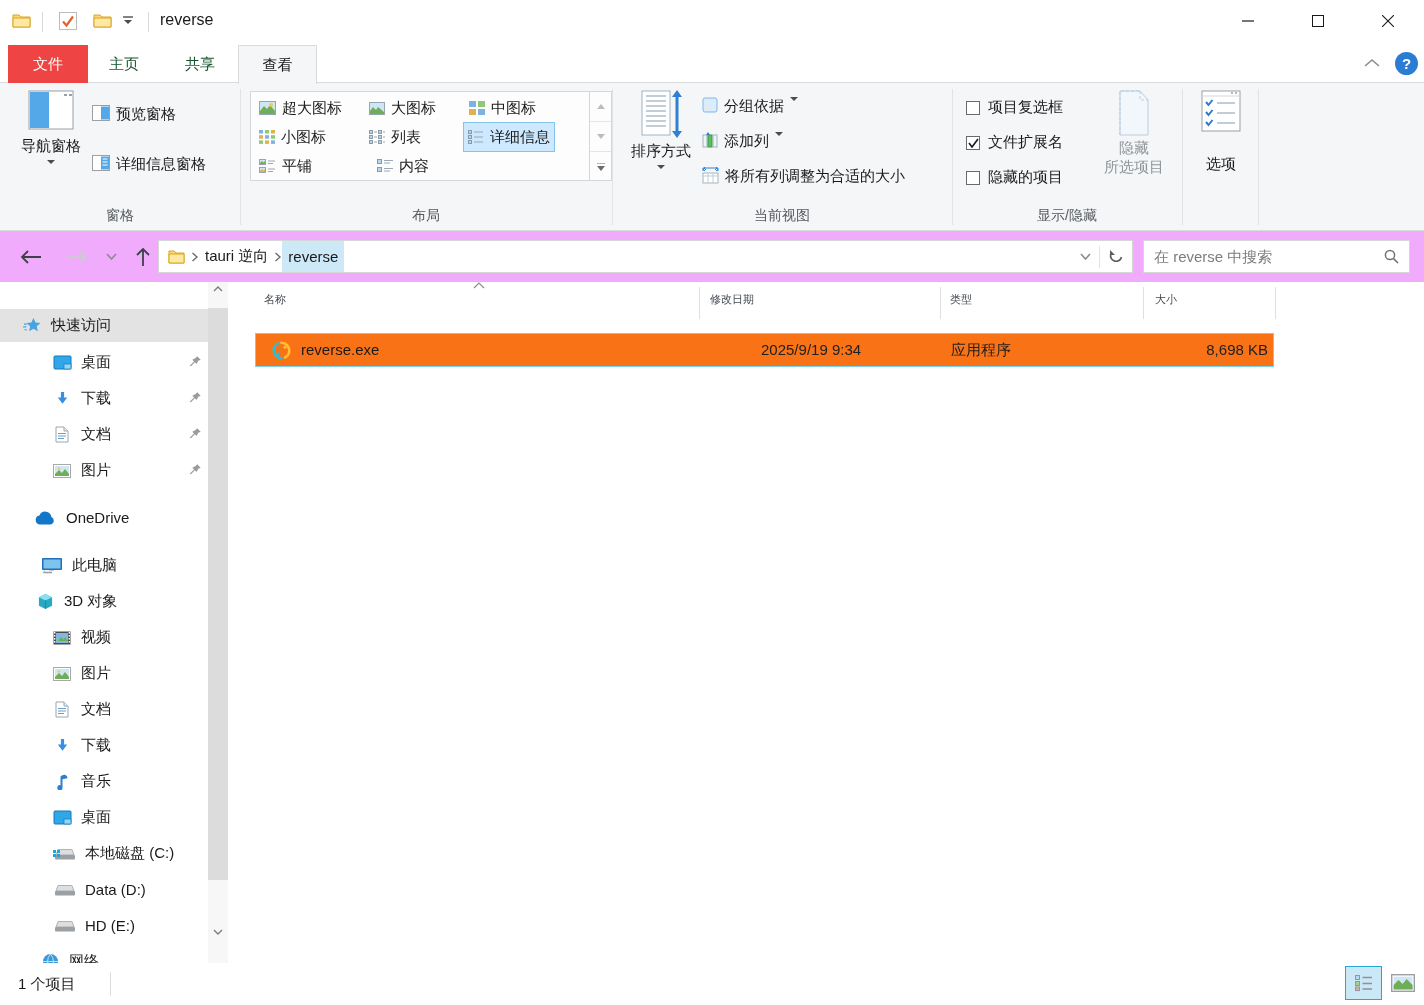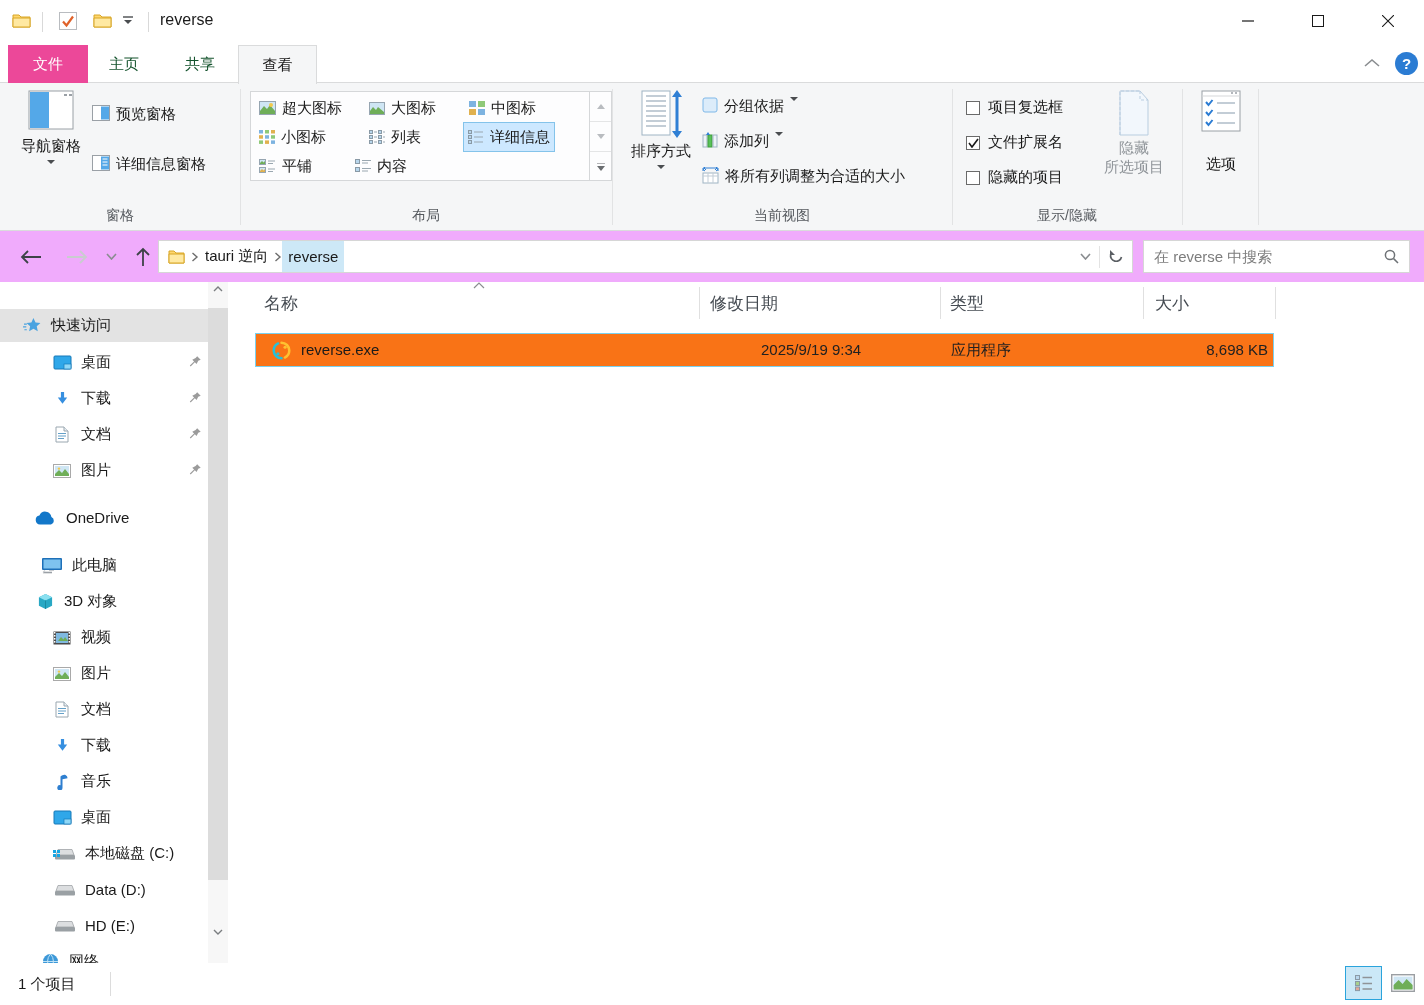--- a/index.html
+++ b/index.html
@@ -10,21 +10,21 @@
   }
   .abs{position:absolute}
   svg{display:block}
   
   #titlebar{position:absolute;left:0;top:0;width:1424px;height:45px;background:#fff}
   .tb-sep{position:absolute;top:12px;width:1px;height:20px;background:#d9d9d9}
   .winbtn{position:absolute;top:0;width:46px;height:42px;display:flex;align-items:center;justify-content:center}
   
   #tabbar{position:absolute;left:0;top:45px;width:1424px;height:38px;background:#fff;border-bottom:1px solid #dadbdc;box-sizing:border-box}
   .tab{position:absolute;top:0;height:38px;display:flex;align-items:center;justify-content:center;font-size:15px}
-  .tab-file{left:8px;width:80px;background:#ec4899;color:#fff}
+  .tab-file{left:8px;width:80px;background:#ef4444;color:#fff}
   .tab-plain{color:#14532d}
   .tab-view{left:238px;width:79px;background:#f5f6f7;border:1px solid #dadbdc;border-bottom:0;box-sizing:border-box;height:39px;z-index:2}
   
   #ribbon{position:absolute;left:0;top:83px;width:1424px;height:148px;background:#f5f6f7;border-bottom:1px solid #dadbdc;box-sizing:border-box}
   .rib-sep{position:absolute;top:6px;width:1px;height:136px;background:#e2e3e4}
   .grouplabel{position:absolute;top:124px;text-align:center;font-size:14px;color:#55595e}
   .smallbtn{position:absolute;display:flex;gap:6px;white-space:nowrap}
   .bigbtn{position:absolute;display:flex;flex-direction:column;align-items:center}
   .dropcaret{width:0;height:0;border-left:4px solid transparent;border-right:4px solid transparent;border-top:4px solid #4a4d50}
   .gallery{position:absolute;left:250px;top:8px;width:362px;height:90px;background:#fdfdfe;border:1px solid #d5d7d9;box-sizing:border-box}
@@ -45,21 +45,21 @@
   .crumb.cur{background:#cde8f7}
   
   #sidebar{position:absolute;left:0;top:282px;width:235px;height:681px;overflow:hidden}
   .side-row{position:absolute;left:0;width:208px;height:33px;display:flex;align-items:center;box-sizing:border-box}
   .sicon{margin-right:9px;flex:none;display:flex;align-items:center;justify-content:center;width:20px}
   .pin{position:absolute;left:188px;top:9px}
   #sscroll{position:absolute;left:208px;top:0;width:20px;height:681px;background:#f7f7f7}
   #sthumb{position:absolute;left:0;top:26px;width:20px;height:572px;background:#dcdcdc}
   
   #headers{position:absolute;left:235px;top:282px;width:1189px;height:45px}
-  .hcol{position:absolute;top:10px;color:#454b52;font-size:17px}
+  .hcol{position:absolute;top:10px;color:#454b52;font-size:11px}
   .hline{position:absolute;top:5px;width:1px;height:32px;background:#e0e0e0}
   #filerow{position:absolute;left:255px;top:333px;width:1019px;height:34px;background:#f97316;border:1px solid #79d1ef;box-sizing:border-box}
   
   #statusbar{position:absolute;left:0;top:963px;width:1424px;height:42px;background:#fff;z-index:5}
   .viewbtn{position:absolute;top:3px;width:37px;height:34px;display:flex;align-items:center;justify-content:center;box-sizing:border-box}
   .viewbtn.sel{background:#cbe8f7;border:1px solid #2aa4dc}
 </style>
 </head>
 <body>
 
@@ -228,21 +228,21 @@
       <svg width="17" height="14" viewBox="0 0 17 14">
           <rect x=".5" y=".5" width="6" height="5" fill="#cfe6f4" stroke="#96a5b1"></rect>
           <path d="M1 4l2-2 1.5 1.5L6 2v3H1z" fill="#6fae58"></path>
           <path d="M9 2h7M9 4.5h5" stroke="#9aa7b0"></path>
           <rect x=".5" y="8.5" width="6" height="5" fill="#cfe6f4" stroke="#96a5b1"></rect>
           <path d="M1 12l2-2 1.5 1.5L6 10v3H1z" fill="#e0b14f"></path>
           <path d="M9 10h7M9 12.5h5" stroke="#9aa7b0"></path>
         </svg>
       <span>平铺</span>
     </div>
-    <div class="gcell" style="left:100px;top:60px">
+    <div class="gcell" style="left:122px;top:60px">
       <svg width="16" height="14" viewBox="0 0 16 14">
           <rect x=".5" y=".5" width="4" height="4" fill="#b8d6ec" stroke="#8a9aa6"></rect>
           <path d="M7 1.5h9M7 4h6" stroke="#9aa7b0"></path>
           <rect x=".5" y="8.5" width="4" height="4" fill="#b8d6ec" stroke="#8a9aa6"></rect>
           <path d="M7 9.5h9M7 12h6" stroke="#9aa7b0"></path>
         </svg>
       <span>内容</span>
     </div>
     <div class="gscroll">
       <div class="garrow">

